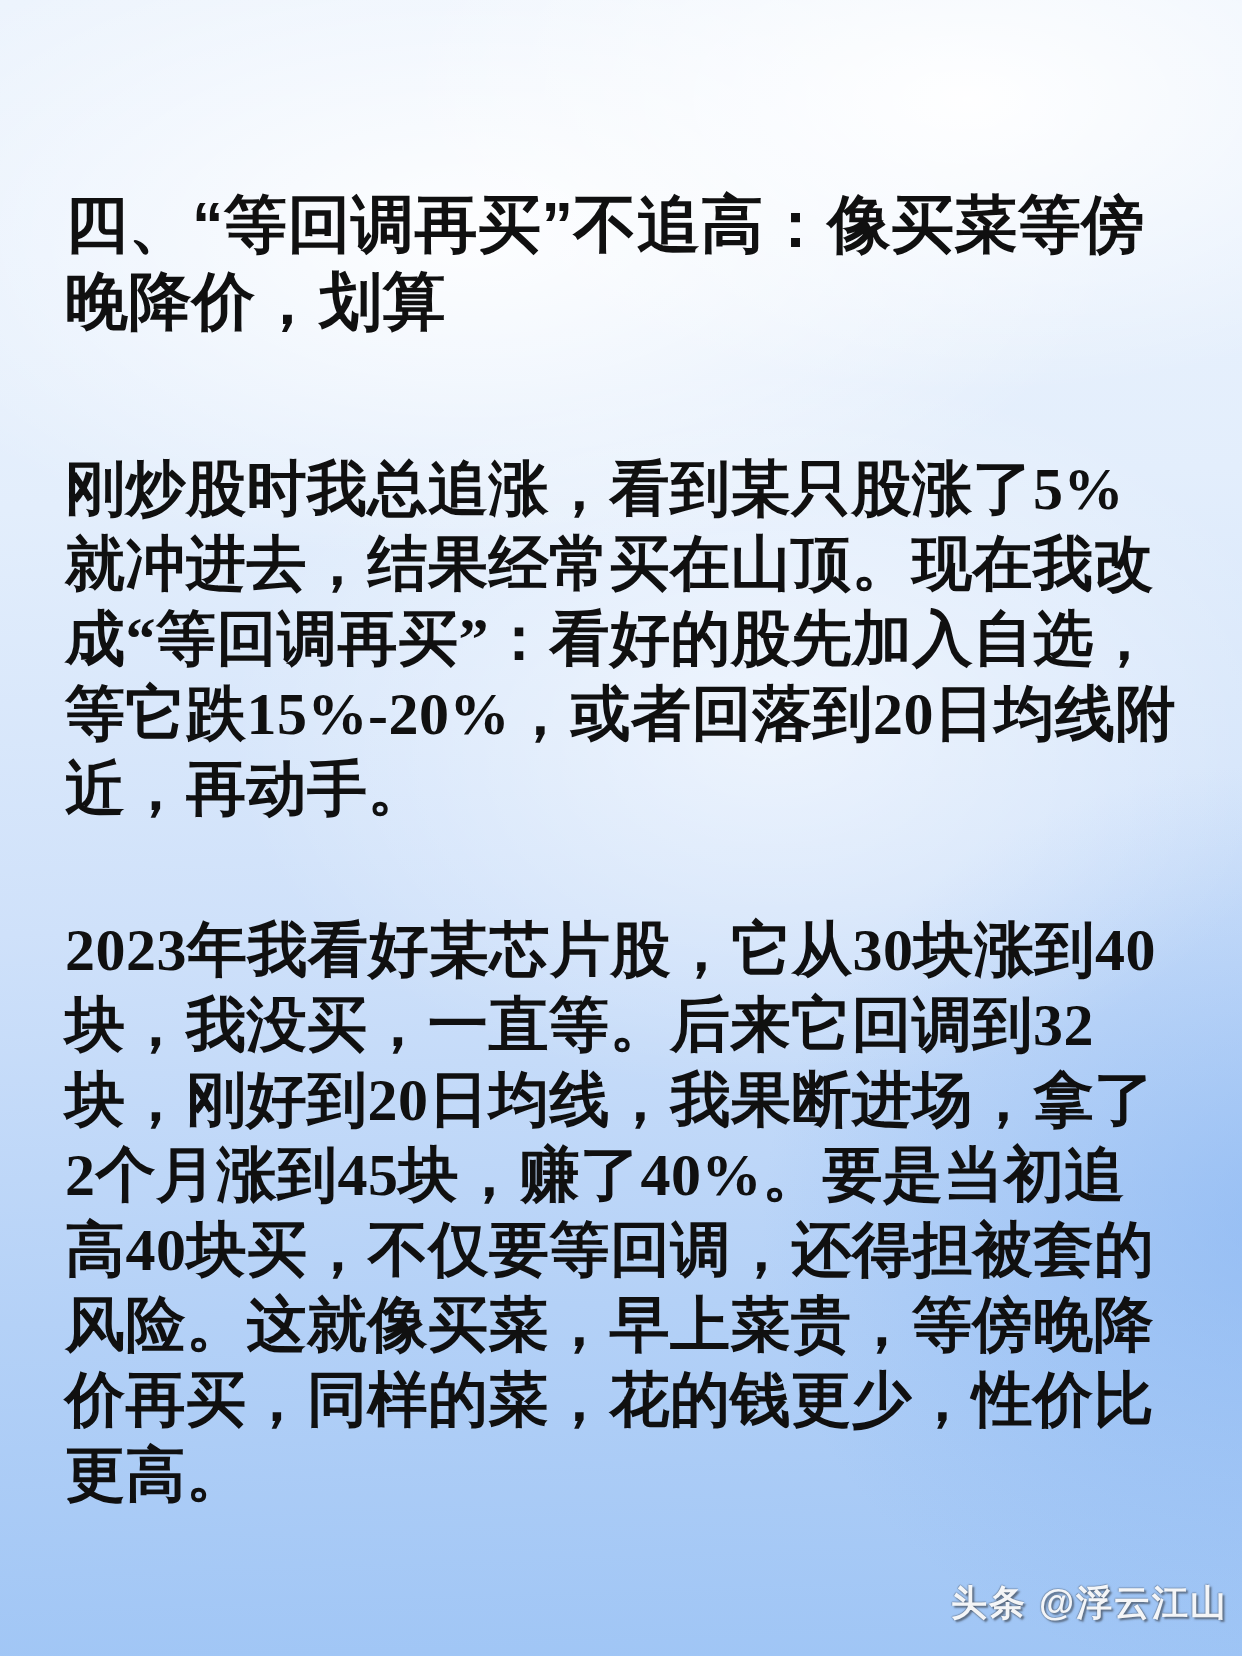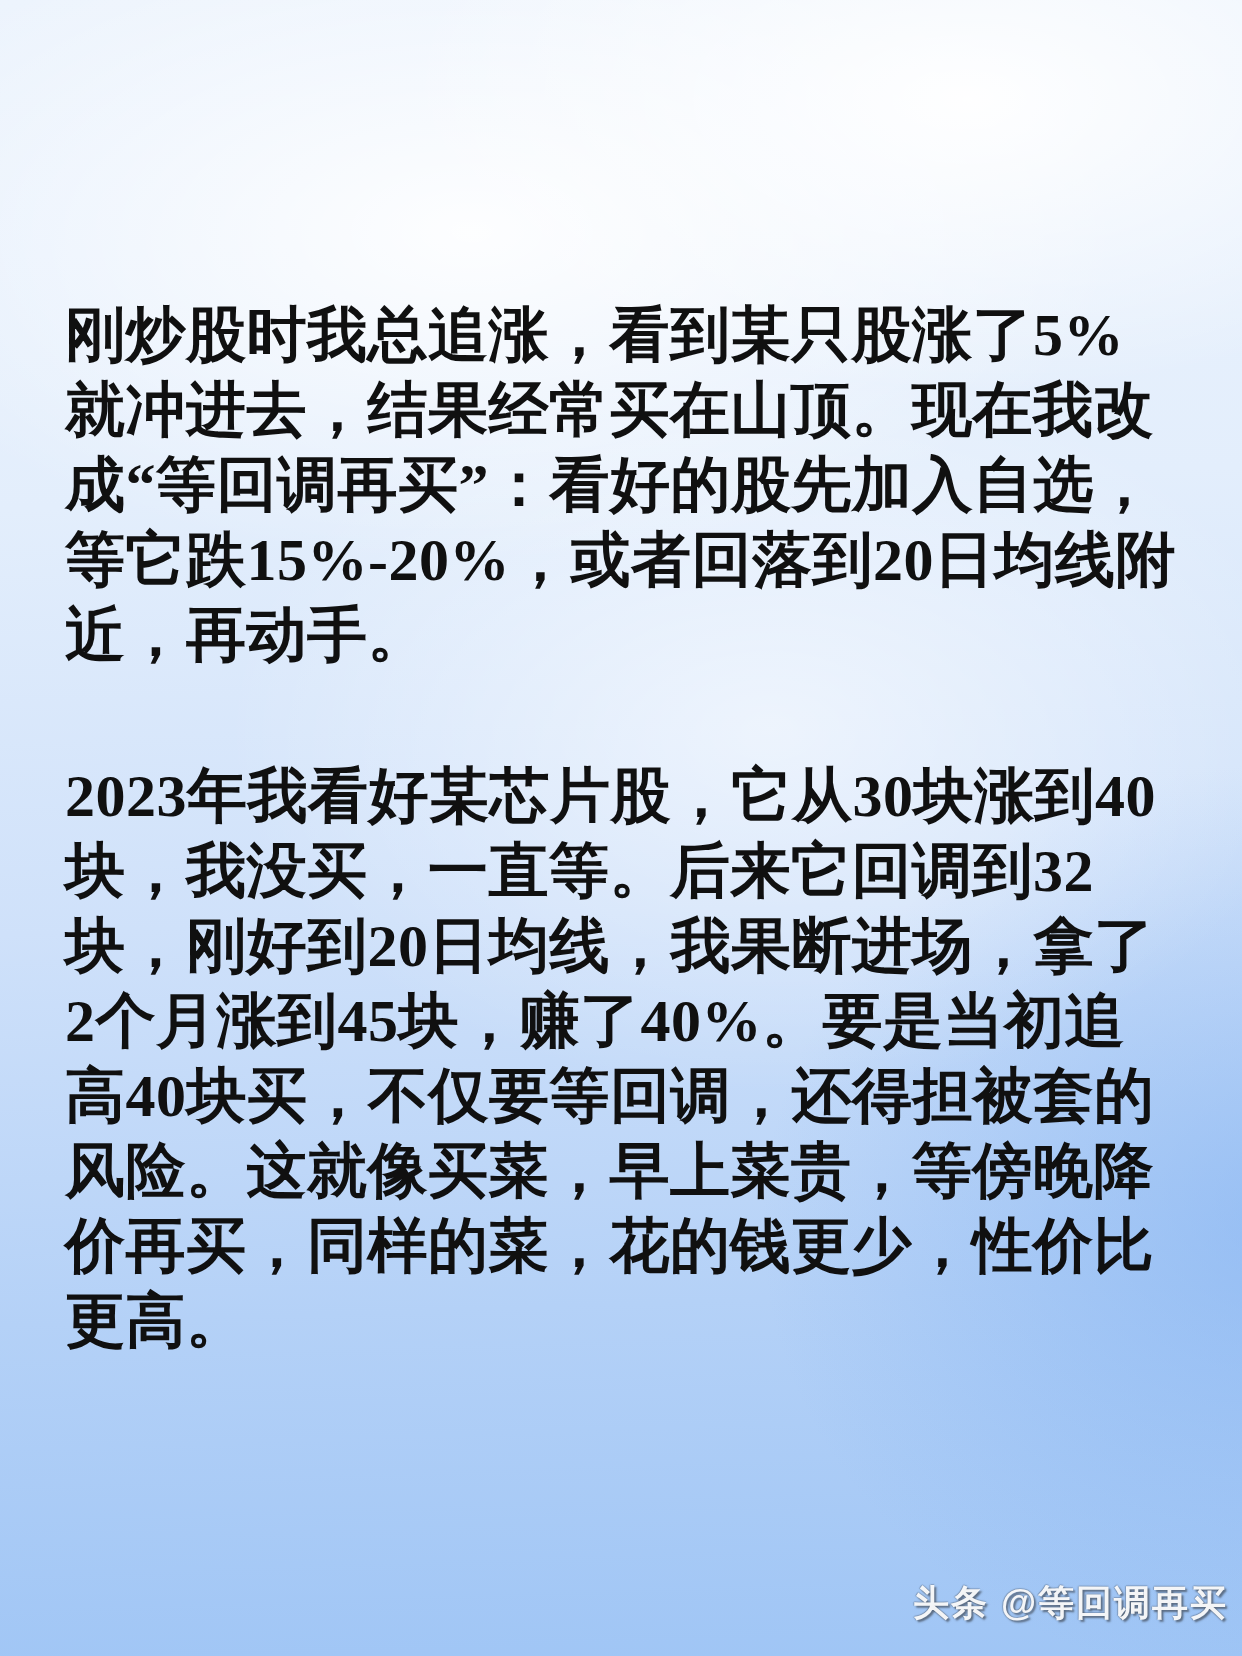--- a/index.html
+++ b/index.html
@@ -50,20 +50,21 @@
       2px 2px 2px rgba(70,80,95,0.75),
       -1px 0 1px rgba(70,80,95,0.35),
       0 -1px 1px rgba(70,80,95,0.30);
   }
 </style>
 </head>
 <body>
 
 <div class="page">
   <div class="content">
+    <h1 class="title">四、“等回调再买”不追高：像买菜等傍晚降价，划算</h1>
 
     <p class="para para-1">刚炒股时我总追涨，看到某只股涨了5%就冲进去，结果经常买在山顶。现在我改成“等回调再买”：看好的股先加入自选，等它跌15%-20%，或者回落到20日均线附近，再动手。</p>
 
     <p class="para para-2">2023年我看好某芯片股，它从30块涨到40块，我没买，一直等。后来它回调到32块，刚好到20日均线，我果断进场，拿了2个月涨到45块，赚了40%。要是当初追高40块买，不仅要等回调，还得担被套的风险。这就像买菜，早上菜贵，等傍晚降价再买，同样的菜，花的钱更少，性价比更高。</p>
   </div>
 
-  <div class="watermark">头条 @等回调再买</div>
+  <div class="watermark">头条 @浮云江山</div>
 </div>
 
 </body></html>

